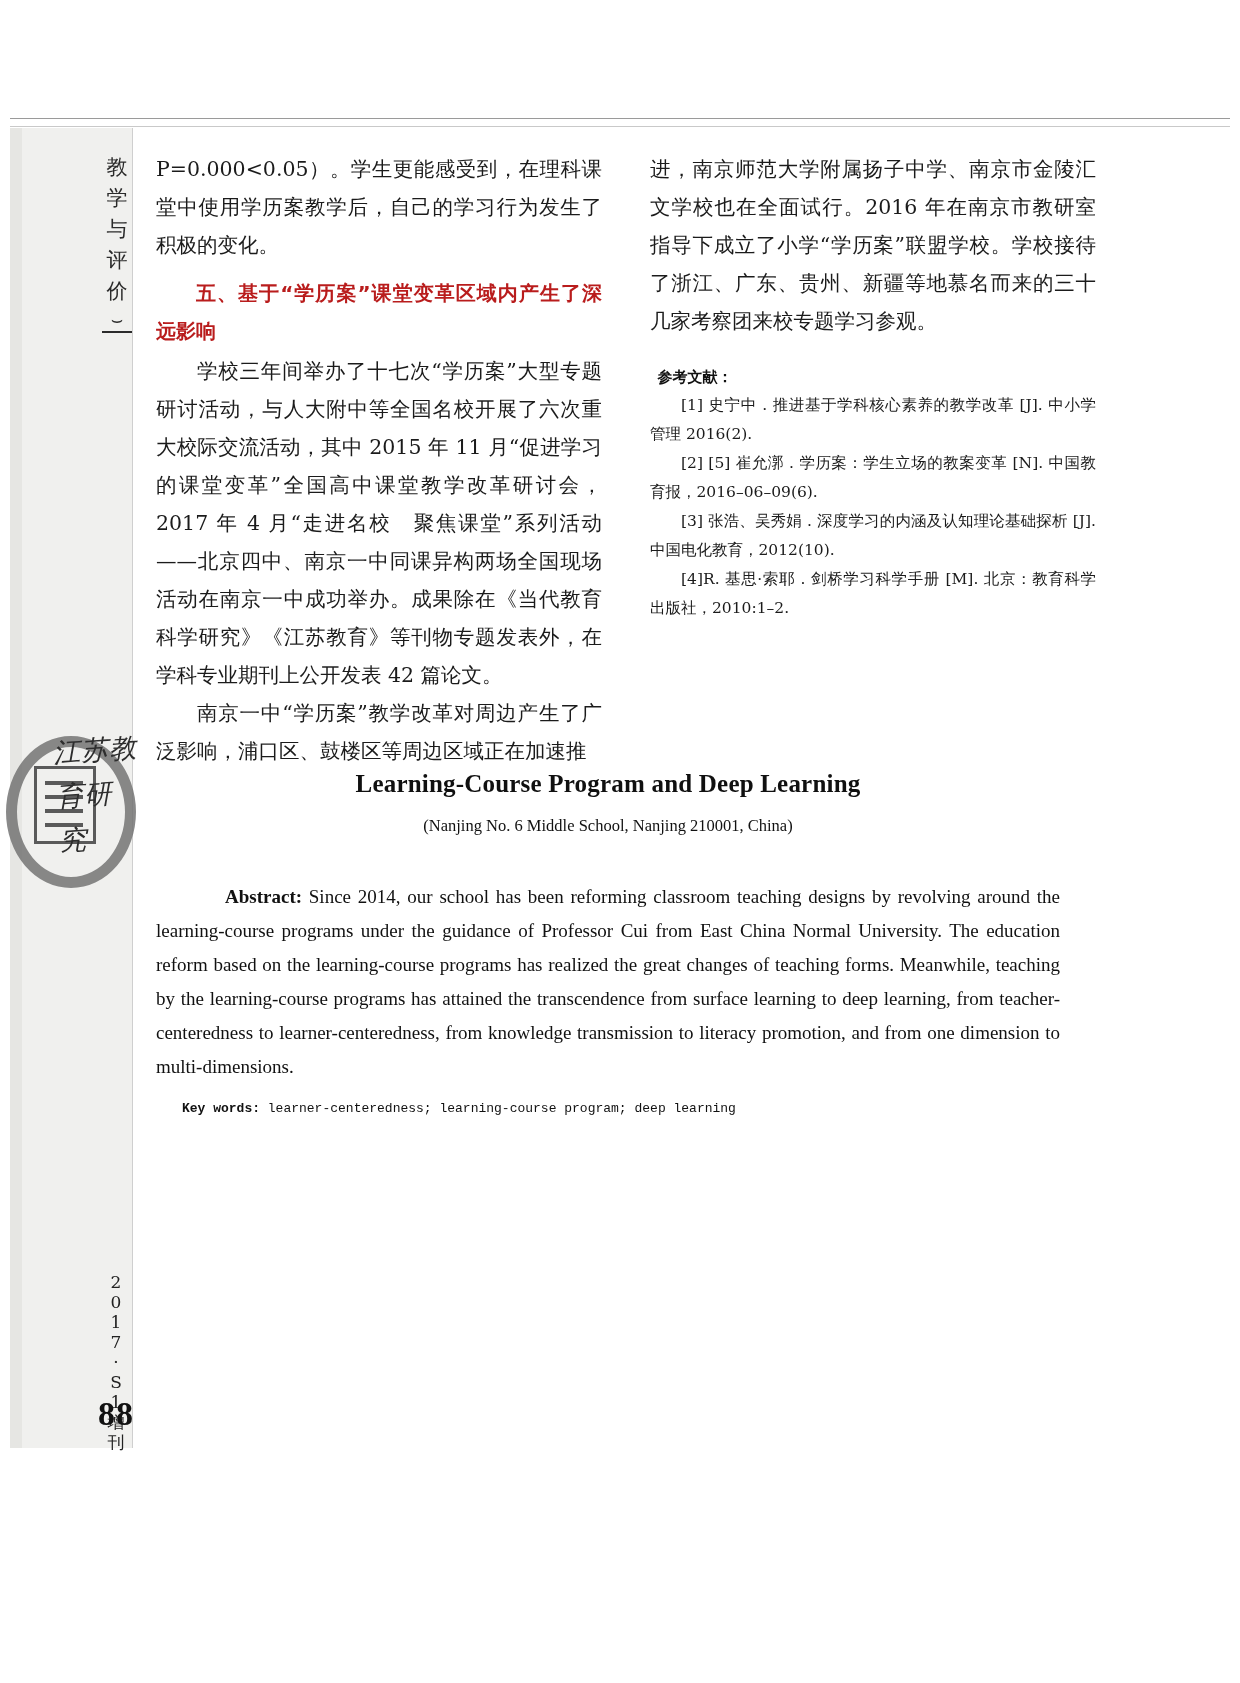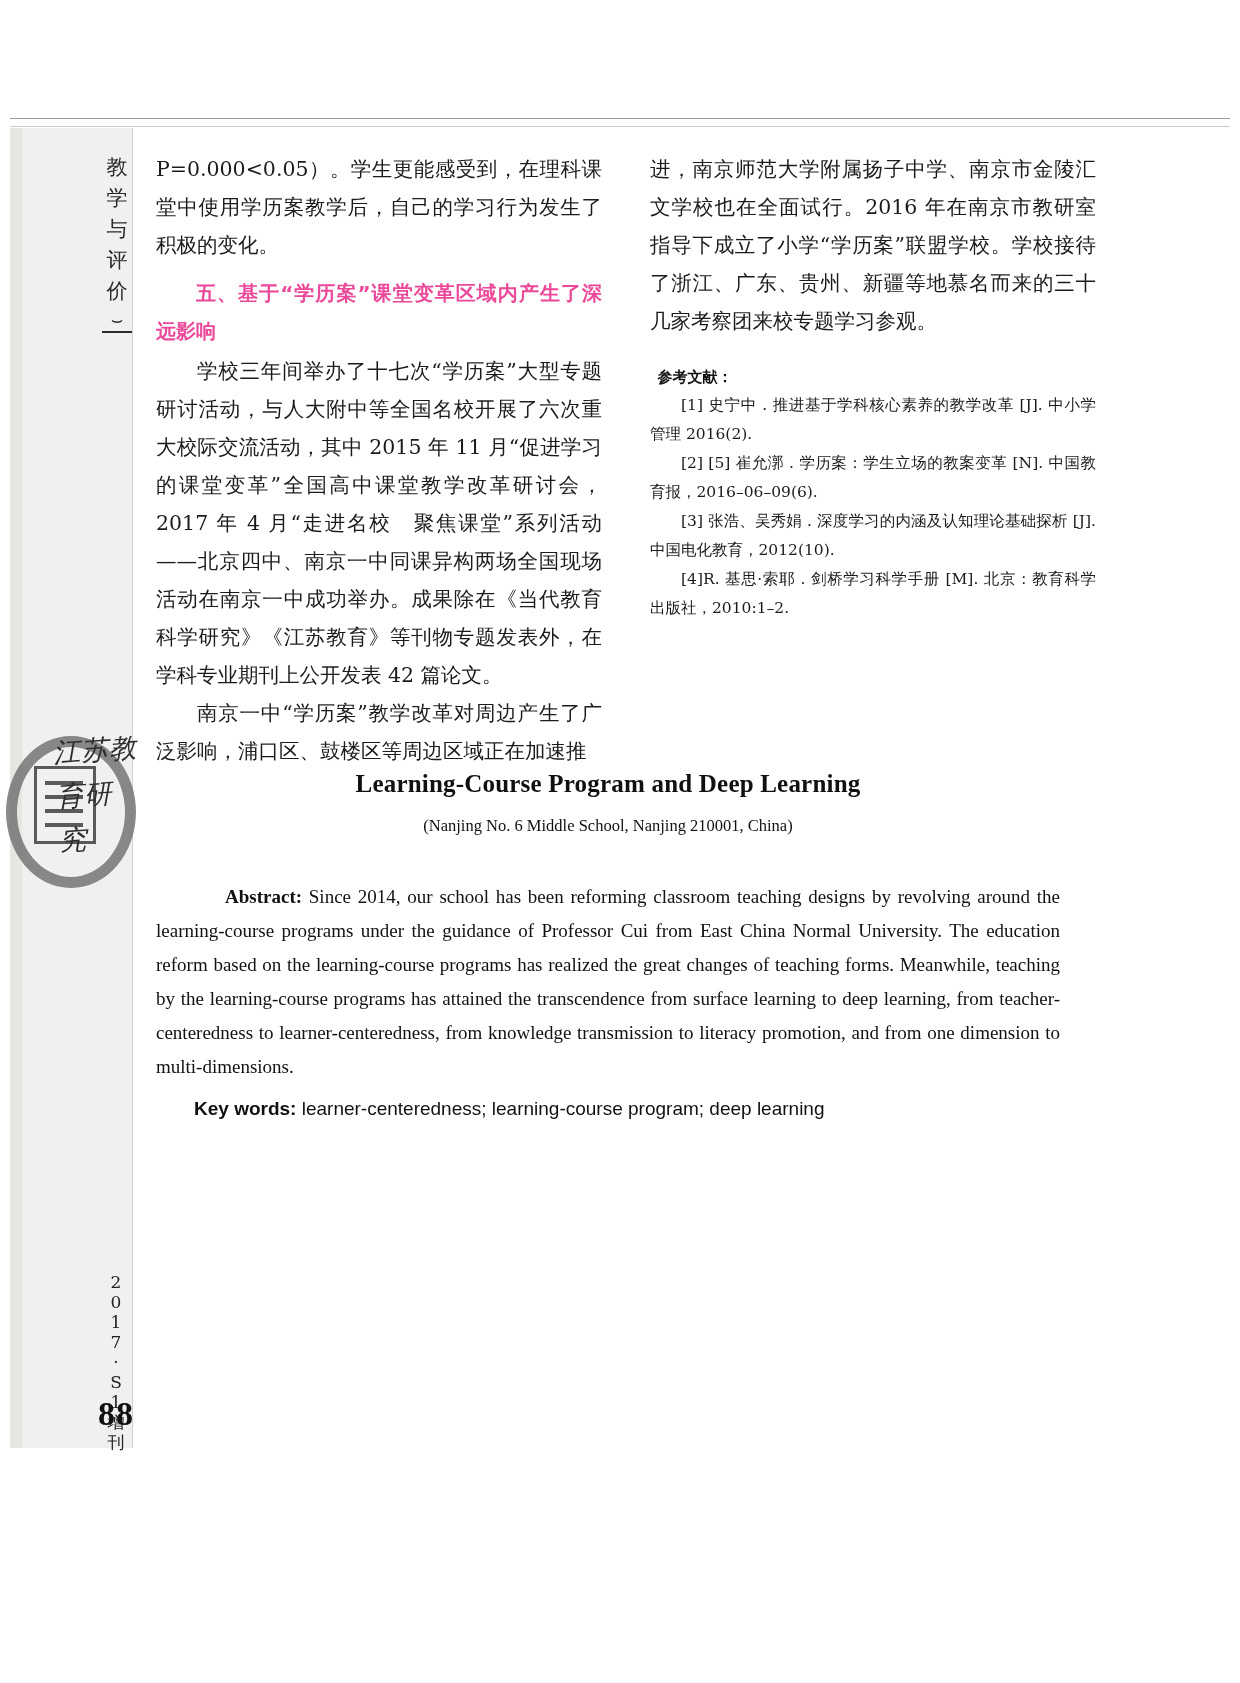--- a/index.html
+++ b/index.html
@@ -179,21 +179,21 @@
     text-justify: inter-ideograph;
     margin: 0;
   }
   .cn.indent { text-indent: 2em; }
 
   .cn-h {
     font-family: "DejaVu Sans", "Liberation Sans", sans-serif;
     font-size: 20px;
     font-weight: bold;
     line-height: 38px;
-    color: #ec4899;
+    color: #b91c1c;
     margin: 10px 0 2px 0;
     text-indent: 2em;
     text-align: justify;
   }
 
   
   .ref-title {
     font-family: "DejaVu Sans", "Liberation Sans", sans-serif;
     font-size: 15px;
     font-weight: bold;
@@ -256,22 +256,22 @@
     font-family: "Liberation Serif", "DejaVu Serif", serif;
     font-size: 19px;
     line-height: 34px;
     color: #111;
     text-align: justify;
     margin: 44px 0 0 0;
     text-indent: 2em;
   }
   .en-abstract b { font-weight: bold; margin-left: 31px; }
   .en-keywords {
-    font-family: Liberation Sans, sans-serif;
-    font-size: 19px;
+    font-family: Liberation Mono, monospace;
+    font-size: 13px;
     line-height: 34px;
     color: #111;
     margin: 8px 0 0 0;
     text-indent: 2em;
   }
   .en-keywords b { font-weight: bold; }
 </style>
 </head>
 <body>
 

